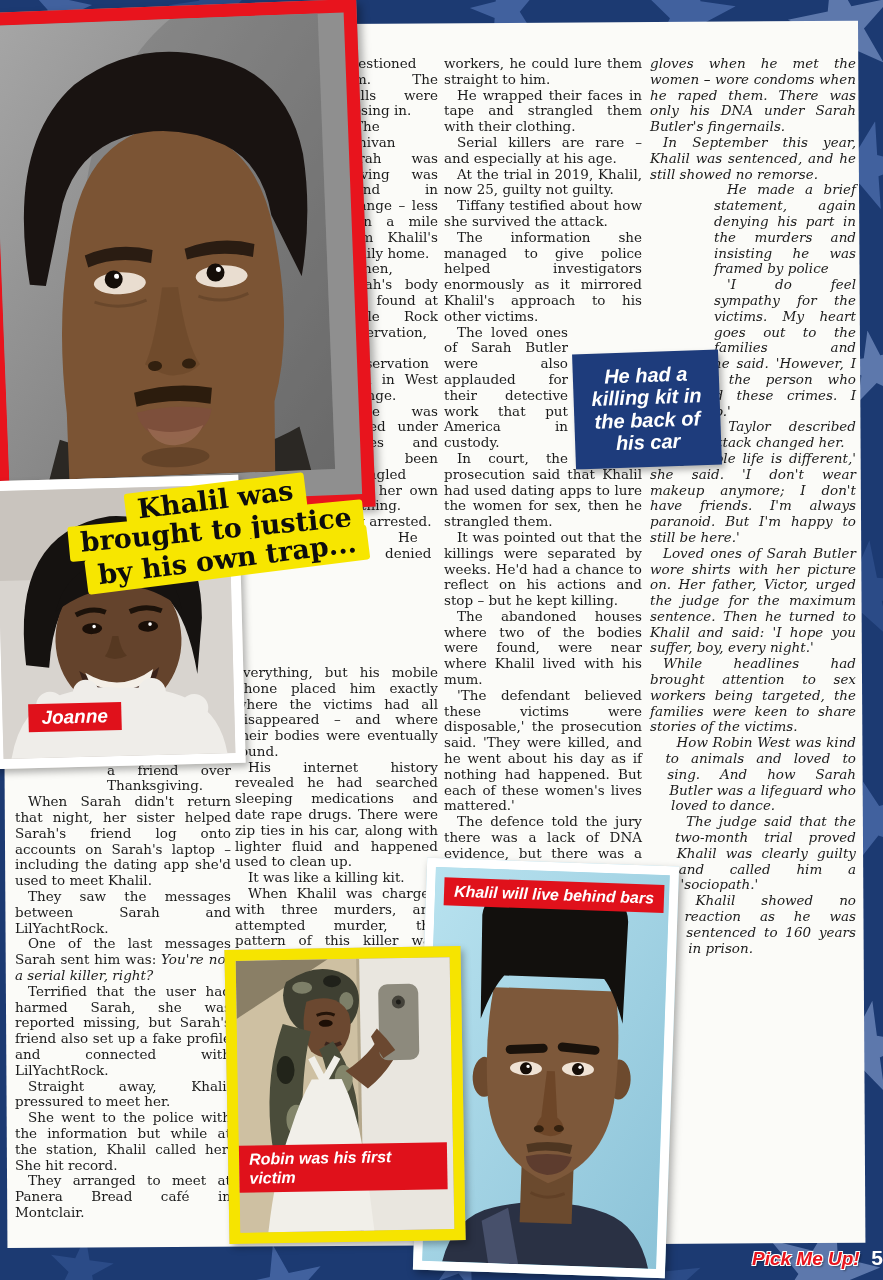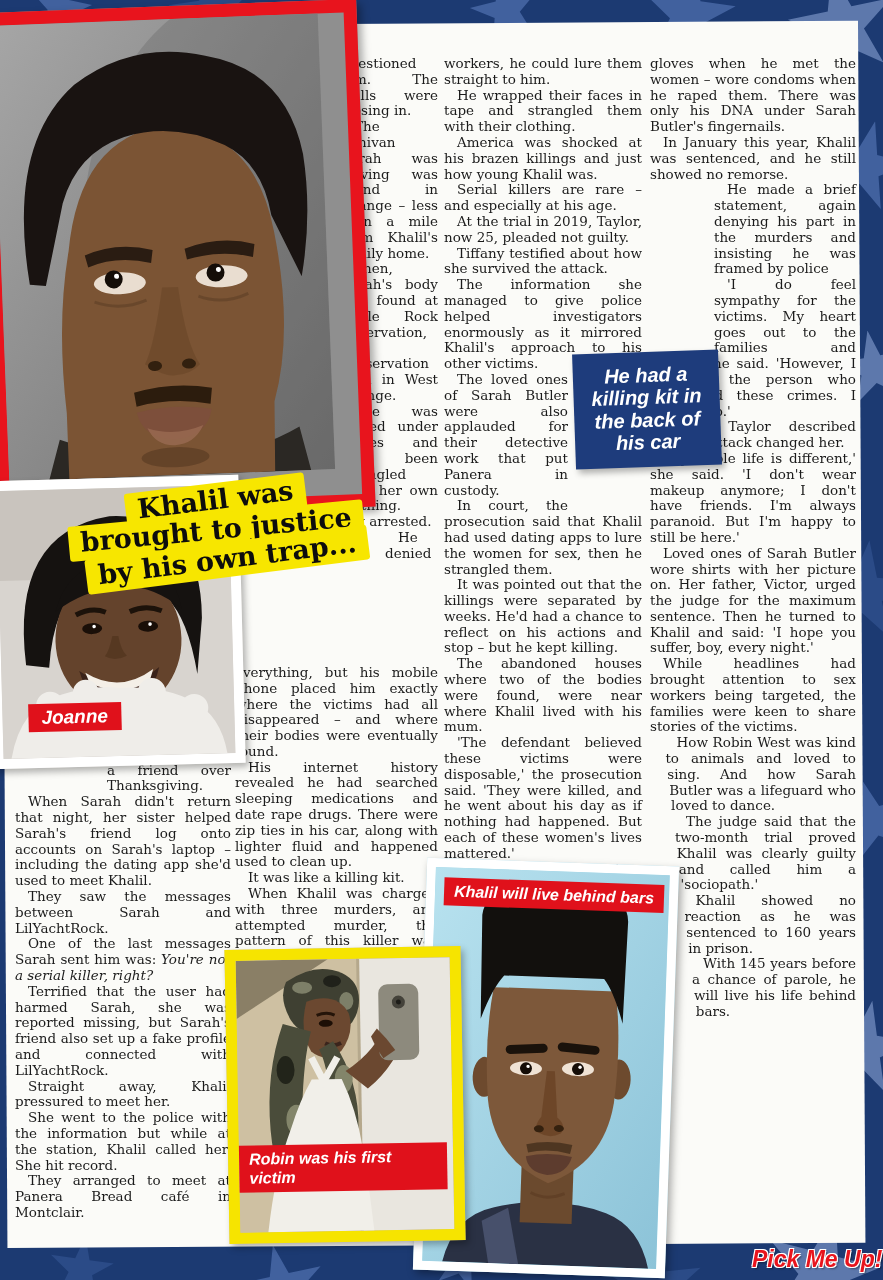--- a/index.html
+++ b/index.html
@@ -14,21 +14,21 @@
   .page-panel{position:absolute;left:0;top:26px;width:858px;height:1222px;background:#fbfbf8;
         transform:rotate(-0.35deg);transform-origin:top left;z-index:1;}
   
   .col{position:absolute;z-index:2;font-size:13.5px;line-height:15.8px;color:#1b1b1b;}
   .col p{margin:0;text-indent:13px;text-align:justify;}
   .col p:first-of-type{text-indent:0;}
   .spacer{pointer-events:none;}
   #col1{left:15px;top:652px;width:216px;height:588px;}
   #col2{left:235px;top:56px;width:203px;height:892px;}
   #col3{left:444px;top:56px;width:198px;height:806px;}
-  #col4{left:650px;top:56px;width:206px;height:1190px;}
+  #col4{left:650px;top:56px;width:206px;height:1190px;font-style:italic;}
   
   .photo-mugshot{position:absolute;left:-12px;top:6px;width:352px;height:482px;
         border:13px solid #e8141d;background:#8f8f8f;transform:rotate(-2.2deg);z-index:3;
         box-shadow:4px 5px 8px rgba(0,0,0,.35);}
   
   .photo-joanne{position:absolute;left:-10px;top:478px;width:232px;height:268px;
         border:10px solid #ffffff;transform:rotate(-1.5deg);z-index:4;background:#d8d4cf;
         box-shadow:3px 4px 7px rgba(0,0,0,.3);}
   .cap-joanne{position:absolute;left:26px;bottom:26px;background:#e0111b;color:#fff;
         font-family:"Liberation Sans",sans-serif;font-weight:bold;font-style:italic;
@@ -58,21 +58,21 @@
   
   .photo-khalil{position:absolute;left:420px;top:862px;width:234px;height:394px;
         border:9px solid #ffffff;transform:rotate(2deg);z-index:3;background:#a5d8e8;
         box-shadow:3px 4px 8px rgba(0,0,0,.35);}
   .cap-khalil{position:absolute;right:5px;top:10px;background:#e0111b;color:#fff;
         font-family:"Liberation Sans",sans-serif;font-weight:bold;font-style:italic;
         font-size:16px;line-height:1.15;padding:5px 10px;}
   
   .footer{position:absolute;left:752px;top:1246px;z-index:5;white-space:nowrap;
         font-family:"Liberation Sans",sans-serif;font-weight:bold;font-style:italic;}
-  .brand-logo{color:#e8141d;font-size:23px;
+  .brand-logo{color:#e8141d;font-size:19px;
         text-shadow:-1px -1px 0 #fff,1px -1px 0 #fff,-1px 1px 0 #fff,1px 1px 0 #fff,2px 2px 2px rgba(0,0,0,.4);}
   .page-num{color:#ffffff;font-style:normal;font-size:21px;margin-left:7px;}
 </style>
 </head>
 <body>
 
 <div id="page">
 
   <div class="star" style="left:28px;top:-24px;width:64px;height:64px;transform:rotate(12deg);"></div>
   <div class="star dk" style="left:168px;top:-30px;width:84px;height:84px;transform:rotate(-8deg);"></div>
@@ -120,50 +120,48 @@
       <p>It was like a killing kit.</p>
       <p>When Khalil was charged with three murders, and attempted murder, the pattern of this killer was hard to ignore.</p>
       <p>He'd targeted young black women, involved in sex work and struggling with mental health and homelessness.</p>
       <p>Using dating apps, that are often used by sex</p>
     </div>
 
   <div class="col" id="col3">
 
   <p>workers, he could lure them straight to him.</p>
       <p>He wrapped their faces in tape and strangled them with their clothing.</p>
-      <p>America was shocked at his brazen killings and just how young Khalil was.</p>
       <p>Serial killers are rare – and especially at his age.</p>
-      <p>At the trial in 2019, Taylor, now 25, pleaded not guilty.</p>
+      <p>At the trial in 2019, Khalil, now 25, guilty not guilty.</p>
       <p>Tiffany testified about how she survived the attack.</p>
       <p>The information she managed to give police helped investigators enormously as it mirrored Khalil's approach to his other victims.</p>
       <div class="spacer" style="float:right;width:74px;height:134px;"></div>
-      <p>The loved ones of Sarah Butler were also applauded for their detective work that put Panera in custody.</p>
+      <p>The loved ones of Sarah Butler were also applauded for their detective work that put America in custody.</p>
       <p>In court, the prosecution said that Khalil had used dating apps to lure the women for sex, then he strangled them.</p>
       <p>It was pointed out that the killings were separated by weeks. He'd had a chance to reflect on his actions and stop – but he kept killing.</p>
       <p>The abandoned houses where two of the bodies were found, were near where Khalil lived with his mum.</p>
       <p>'The defendant believed these victims were disposable,' the prosecution said. 'They were killed, and he went about his day as if nothing had happened. But each of these women's lives mattered.'</p>
       <p>The defence told the jury there was a lack of DNA evidence, but there was a reason for that. Khalil wore</p>
     </div>
 
   <div class="col" id="col4">
 
   <p>gloves when he met the women – wore condoms when he raped them. There was only his DNA under Sarah Butler's fingernails.</p>
-      <p>In January this year, Khalil was sentenced, and he still showed no remorse.</p>
+      <p>In September this year, Khalil was sentenced, and he still showed no remorse.</p>
       <div class="spacer" style="float:left;width:64px;height:150px;margin-top:16px;"></div>
       <p>He made a brief statement, again denying his part in the murders and insisting he was framed by police</p>
       <p>'I do feel sympathy for the victims. My heart goes out to the families and friends,' he said. 'However, I was not the person who committed these crimes. I was set up.'</p>
       <p>Tiffany Taylor described how the attack changed her.</p>
       <p>'My whole life is different,' she said. 'I don't wear makeup anymore; I don't have friends. I'm always paranoid. But I'm happy to still be here.'</p>
       <p>Loved ones of Sarah Butler wore shirts with her picture on. Her father, Victor, urged the judge for the maximum sentence. Then he turned to Khalil and said: 'I hope you suffer, boy, every night.'</p>
       <p>While headlines had brought attention to sex workers being targeted, the families were keen to share stories of the victims.</p>
       <div class="spacer" style="float:left;clear:left;width:58px;height:370px;margin-top:16px;shape-outside:polygon(0 0,20% 0,100% 100%,0 100%);"></div>
       <p>How Robin West was kind to animals and loved to sing. And how Sarah Butler was a lifeguard who loved to dance.</p>
       <p>The judge said that the two-month trial proved Khalil was clearly guilty and called him a 'sociopath.'</p>
       <p>Khalil showed no reaction as he was sentenced to 160 years in prison.</p>
-      <p>With 145 years before a chance of parole, he will live his life behind bars.</p>
     </div>
 
   <div class="photo-mugshot">
     <svg width="326" height="456" viewBox="0 0 326 456">
       <defs>
         <linearGradient id="mgbg" x1="0" y1="0" x2="1" y2="1">
           <stop offset="0" stop-color="#a6a6a6"></stop>
             <stop offset="1" stop-color="#6f6f6f"></stop>
         </linearGradient>
       </defs>

